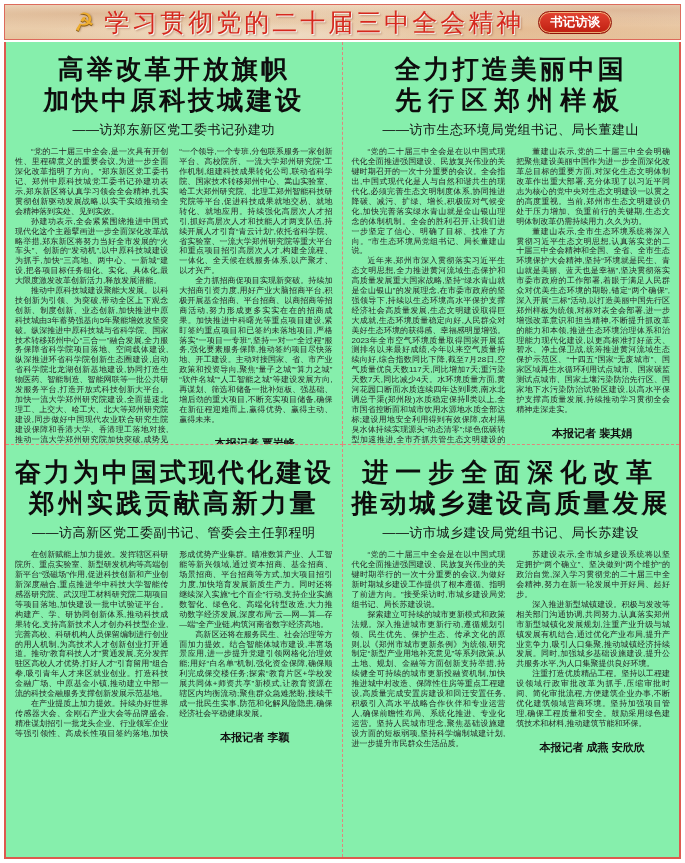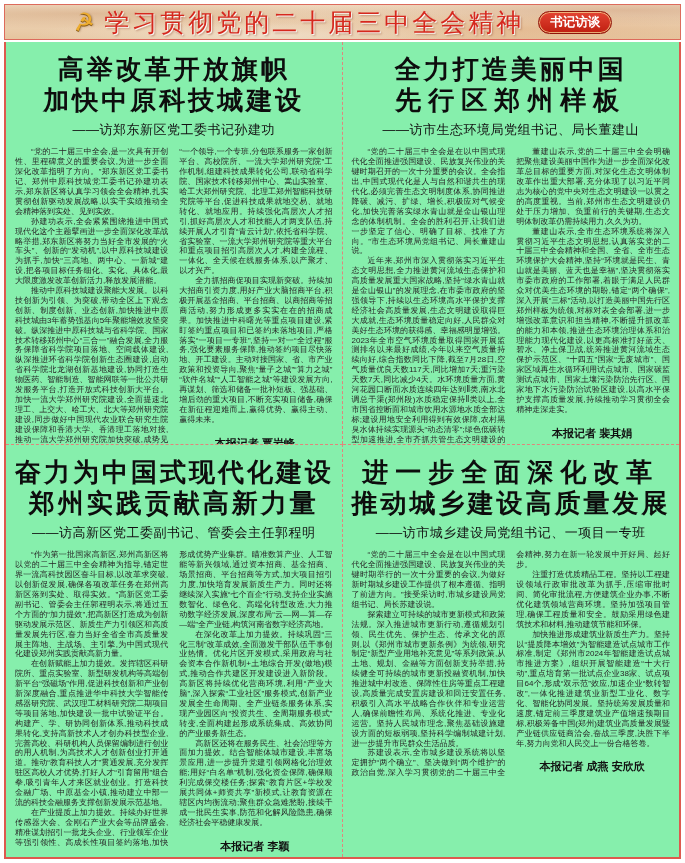--- a/index.html
+++ b/index.html
@@ -103,39 +103,37 @@
       </div>
     </article>
 
     <article class="art col-l row-b">
       <h2 class="headline">
         <span>奋力为中国式现代化建设</span><br>
         <span>郑州实践贡献高新力量</span>
       </h2>
       <p class="byline">——访高新区党工委副书记、管委会主任郭程明</p>
       <div class="cols">
-        <p class="para">“作为第一批国家高新区,郑州高新区将以党的二十届三中全会精神为指导,锚定世界一流高科技园区奋斗目标,以改革求突破,以创新促发展,确保各项改革任务在郑州高新区落到实处、取得实效。”高新区党工委副书记、管委会主任郭程明表示,将通过五个方面的“加力提效”,把高新区打造成为创新驱动发展示范区、新质生产力引领区和高质量发展先行区,奋力当好全省全市高质量发展主阵地、主战场、主引擎,为中国式现代化建设郑州实践贡献高新力量。</p>
         <p class="para">在创新赋能上加力提效。发挥辖区科研院所、重点实验室、新型研发机构等高端创新平台“强磁场”作用,促进科技创新和产业创新深度融合,重点推进华中科技大学智能传感器研究院、武汉理工材料研究院二期项目等项目落地,加快建设一批中试验证平台。构建产、学、研协同创新体系,推动科技成果转化,支持高新技术人才创办科技型企业,完善高校、科研机构人员保留编制进行创业的用人机制,为高技术人才创新创业打开通道。推动“教育科技人才”贯通发展,充分发挥驻区高校人才优势,打好人才“引育留用”组合拳,吸引青年人才来区就业创业。打造科技金融广场、中原基金小镇,推动建立中部一流的科技金融服务支撑创新发展示范基地。</p>
         <p class="para">在产业提质上加力提效。持续办好世界传感器大会、金刚石产业大会等品牌盛会,精准谋划招引一批龙头企业、行业领军企业等强引领性、高成长性项目签约落地,加快形成优势产业集群。瞄准数算产业、人工智能等新兴领域,通过资本招商、基金招商、场景招商、平台招商等方式,加大项目招引力度,加快培育发展新质生产力。同时还将继续深入实施“七个百企”行动,支持企业实施数智化、绿色化、高端化转型改造,大力推动数字经济发展,深度布局“云—网—算—存—端”全产业链,构筑河南省数字经济高地。</p>
-        <p class="para">在深化改革上加力提效。持续巩固“三化三制”改革成效,全面激发干部队伍干事创业热情。优化片区开发模式,采用政府与社会资本合作新机制+土地综合开发(做地)模式,推动合作共建区开发建设进入新阶段。高新区将持续优化营商环境,利用“产业大脑”,深入探索“工业社区”服务模式,创新产业发展全生命周期、全产业链条服务体系,实现产业园区向“投资共生、全周期服务模式”转变,全面构建起形成系统集成、高效协同的产业服务新生态。</p>
         <p class="para">高新区还将在服务民生、社会治理等方面加力提效。结合智能体城市建设,丰富场景应用,进一步提升党建引领网格化治理效能;用好“白名单”机制,强化资金保障,确保顺利完成保交楼任务;探索“教育片区+学校发展共同体+师资共享”新模式,让教育资源在辖区内均衡流动;聚焦群众急难愁盼,接续干成一批民生实事,防范和化解风险隐患,确保经济社会平稳健康发展。</p>
         <p class="reporter">本报记者 李颖</p>
       </div>
     </article>
 
     <article class="art col-r row-b">
       <h2 class="headline">
         <span class="spread">进一步全面深化改革</span><br>
         <span>推动城乡建设高质量发展</span>
       </h2>
-      <p class="byline">——访市城乡建设局党组书记、一项目一专班</p>
+      <p class="byline">——访市城乡建设局党组书记、局长苏建设</p>
       <div class="cols">
         <p class="para">“党的二十届三中全会是在以中国式现代化全面推进强国建设、民族复兴伟业的关键时期举行的一次十分重要的会议,为做好新时期城乡建设工作提供了根本遵循、指明了前进方向。”接受采访时,市城乡建设局党组书记、局长苏建设说。</p>
         <p class="para">探索建立可持续的城市更新模式和政策法规。深入推进城市更新行动,遵循规划引领、民生优先、保护生态、传承文化的原则,以《郑州市城市更新条例》为统领,研究制定“新型产业用地补充意见”等系列政策,从土地、规划、金融等方面创新支持举措,持续健全可持续的城市更新投融资机制,加快推进城中村改造、保障性住房等重点工程建设,高质量完成安置房建设和回迁安置任务,积极引入高水平战略合作伙伴和专业运营人,确保前瞻性布局、系统化推进、专业化运营。坚持人民城市理念,聚焦基础设施建设方面的短板弱项,坚持科学编制城建计划,进一步提升市民群众生活品质。</p>
         <p class="para">苏建设表示,全市城乡建设系统将以坚定拥护“两个确立”、坚决做到“两个维护”的政治自觉,深入学习贯彻党的二十届三中全会精神,努力在新一轮发展中开好局、起好步。</p>
+        <p class="para">深入推进新型城镇建设。积极与发改等相关部门沟通协调,共同努力,认真落实郑州市新型城镇化发展规划,注重产业升级与城镇发展有机结合,通过优化产业布局,提升产业竞争力,吸引人口集聚,推动城镇经济持续发展。同时,加强城乡基础设施建设,提升公共服务水平,为人口集聚提供良好环境。</p>
         <p class="para">注重打造优质精品工程。坚持以工程建设领域行政审批改革为抓手,压缩审批时间、简化审批流程,方便建筑企业办事,不断优化建筑领域营商环境。坚持加强项目管理,确保工程质量和安全。鼓励采用绿色建筑技术和材料,推动建筑节能和环保。</p>
-        <p class="para">加快推进形成建筑业新质生产力。坚持以“提质降本增效”为智能建造试点城市工作标准,制定《郑州市2024年智能建造试点城市推进方案》,组织开展智能建造“十大行动”,重点培育第一批试点企业38家、试点项目64个,形成“双示范”效应,加速企业“数转智改”,一体化推进建筑业新型工业化、数字化、智能化协同发展。坚持统筹发展质量和速度,锚定前三季度建筑业产值增速预期目标,积极筹备中国(郑州)建筑业高质量发展暨产业链供应链商洽会,奋战三季度,决胜下半年,努力向党和人民交上一份合格答卷。</p>
         <p class="reporter">本报记者 成燕 安欣欣</p>
       </div>
     </article>
 
   </div>
 </div>
 
 </body></html>

